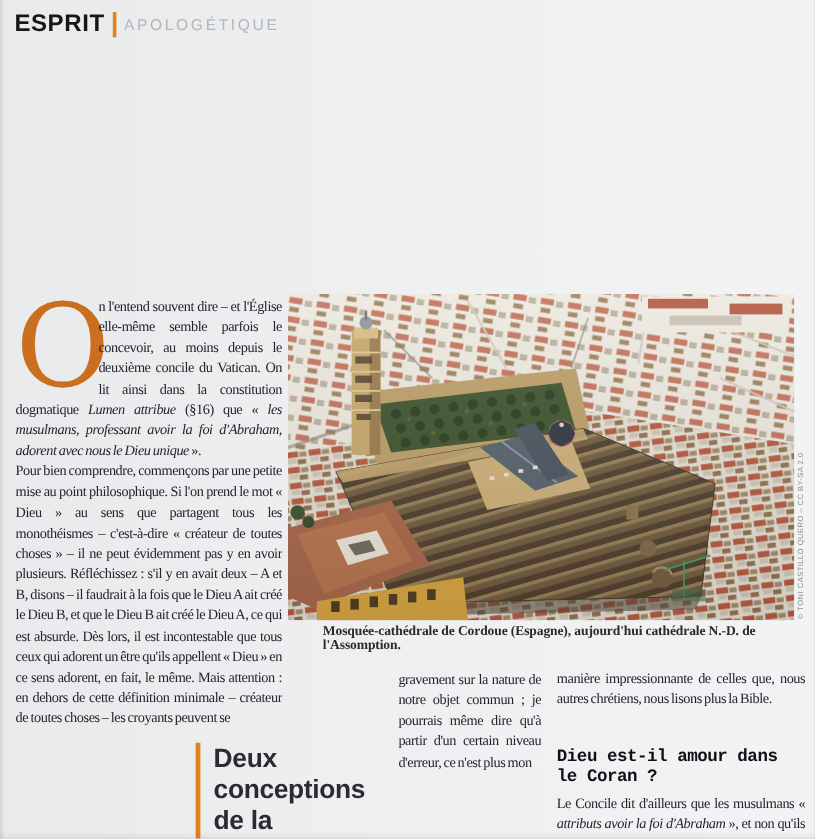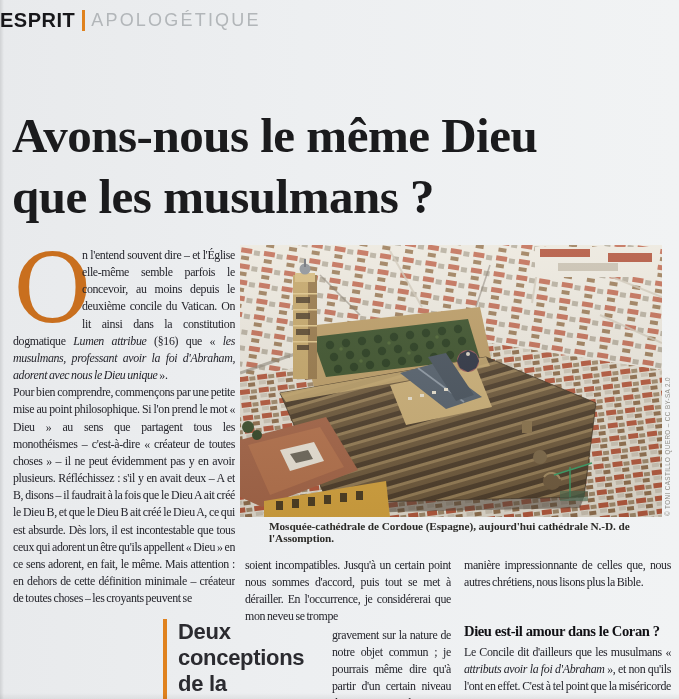--- a/index.html
+++ b/index.html
@@ -7,25 +7,25 @@
     position:relative; width:679px; height:699px; overflow:hidden;
     background:linear-gradient(90deg,#e8eaec 0,#edeff1 45%,#f1f3f4 100%);
     font-family:"Liberation Serif",serif; color:#24242b;
   }
   .page::before{content:"";position:absolute;left:0;top:0;width:4px;height:100%;
     background:linear-gradient(90deg,rgba(0,0,0,.10),rgba(0,0,0,0));pointer-events:none;}
   .page::after{content:"";position:absolute;left:0;bottom:0;width:100%;height:6px;
     background:linear-gradient(rgba(0,0,0,0),rgba(0,0,0,.06));pointer-events:none;}
 
   
-  .kicker{position:absolute;left:0;top:7px;display:flex;align-items:center;height:26px;}
+  .kicker{position:absolute;left:12px;top:7px;display:flex;align-items:center;height:26px;}
   .kicker .section{font-family:"Liberation Sans",sans-serif;font-weight:bold;font-size:20px;
     letter-spacing:.5px;color:#17171a;}
   .kicker .bar{width:3px;height:21px;background:#e0821e;margin:0 6px 0 7px;}
-  .kicker .rubric{font-family:"Liberation Sans",sans-serif;font-size:18px;font-weight:normal;
+  .kicker .rubric{font-family:"Liberation Sans",sans-serif;font-size:13px;font-weight:normal;
     letter-spacing:2.2px;color:#b2b6b9;}
 
   
   .title{position:absolute;left:12px;top:72px;width:650px;
     font-family:"Liberation Serif",serif;font-weight:bold;font-size:49px;line-height:61px;
     letter-spacing:-.5px;color:#1b1b1d;}
   .standfirst{position:absolute;left:13px;top:193px;width:640px;
     font-family:"Liberation Serif",serif;font-weight:bold;font-size:16.8px;line-height:21.5px;
     color:#cd7120;letter-spacing:-.1px;}
 
@@ -42,21 +42,21 @@
   
   .bodytext{font-size:11.9px;line-height:17.15px;text-align:justify;
     letter-spacing:-.35px;word-spacing:-.8px;color:#24242b;}
   .bodytext p{margin:0;}
   .col1{position:absolute;left:13px;top:247px;width:222px;height:452px;overflow:hidden;}
   .col1 .narrow{width:143px;}
   .col2{position:absolute;left:245px;top:557px;width:206px;height:142px;overflow:hidden;}
   .col2 .narrow{width:119px;margin-left:87px;margin-top:1px;}
   .col3{position:absolute;left:464px;top:557px;width:207px;height:142px;overflow:hidden;}
   .col3 .p1{min-height:52px;}
-  .subhead{font-family:Liberation Serif, serif;font-weight:bold;font-size:14.6px;
+  .subhead{font-family:Liberation Mono, monospace;font-weight:bold;font-size:14.6px;
     letter-spacing:-.4px;color:#101014;margin:14px 0 4px 0;text-align:left;word-spacing:0;}
 
   .dropcap{float:left;width:62px;height:74px;margin:5px 7px 0 0;
     font-family:"DejaVu Serif",serif;font-size:96px;line-height:74px;color:#c96f1e;
     text-align:center;}
 
   
   .pullquote{position:absolute;left:163px;top:619px;width:170px;height:80px;overflow:hidden;
     border-left:4px solid #e0821e;padding-left:11px;box-sizing:border-box;
     font-family:"Liberation Sans",sans-serif;font-weight:bold;font-size:22px;line-height:26px;
@@ -66,21 +66,20 @@
 <body>
 
 <div class="page">
 
   <div class="kicker">
     <span class="section">ESPRIT</span>
     <span class="bar"></span>
     <span class="rubric">APOLOGÉTIQUE</span>
   </div>
 
-  <h1 class="title">Avons-nous le même Dieu<br>que les musulmans ?</h1>
 
 
   <div class="figure">
     <svg width="422" height="272" viewBox="0 0 422 272" preserveAspectRatio="none">
       <defs>
         <pattern id="pcity" width="19" height="13" patternUnits="userSpaceOnUse" patternTransform="rotate(-7)">
           <rect width="19" height="13" fill="#e5e1d6"></rect>
           <rect x="1" y="1" width="10" height="5" fill="#b3583e"></rect>
           <rect x="12" y="2" width="6" height="4" fill="#a08a6d"></rect>
           <rect x="2" y="7" width="7" height="4" fill="#cdc6b8"></rect>
@@ -217,21 +216,20 @@
 
   <div class="credit">© TONI CASTILLO QUERO – CC BY-SA 2.0</div>
   <div class="caption">Mosquée-cathédrale de Cordoue (Espagne), aujourd'hui cathédrale N.-D. de l'Assomption.</div>
 
   <div class="col1 bodytext">
     <p><span class="dropcap">O</span><span>n l'entend souvent dire – et l'Église elle-même semble parfois le concevoir, au moins depuis le deuxième concile du Vatican. On lit ainsi dans la constitution dogmatique <em>Lumen attribue</em> (§16) que « <em>les musulmans, professant avoir la foi d'Abraham, adorent avec nous le Dieu unique</em> ».</span></p>
     <p>Pour bien comprendre, commençons par une petite mise au point philosophique. Si l'on prend le mot « Dieu » au sens que partagent tous les monothéismes – c'est-à-dire « créateur de toutes choses » – il ne peut évidemment pas y en avoir plusieurs. Réfléchissez : s'il y en avait deux – A et B, disons – il faudrait à la fois que le Dieu A ait créé le Dieu B, et que le Dieu B ait créé le Dieu A, ce qui est absurde. Dès lors, il est incontestable que tous ceux qui adorent un être qu'ils appellent « Dieu » en ce sens adorent, en fait, le même. Mais attention : en dehors de cette définition minimale – créateur de toutes choses – les croyants peuvent se</p>
   </div>
 
   <div class="col2 bodytext">
-    <p>soient incompatibles. Jusqu'à un certain point nous sommes d'accord, puis tout se met à dérailler. En l'occurrence, je considérerai que mon neveu se trompe</p>
     <p class="narrow">gravement sur la nature de notre objet commun ; je pourrais même dire qu'à partir d'un certain niveau d'erreur, ce n'est plus mon</p>
   </div>
 
   <div class="col3 bodytext">
     <p class="p1">manière impressionnante de celles que, nous autres chrétiens, nous lisons plus la Bible.</p>
     <h2 class="subhead">Dieu est-il amour dans le Coran ?</h2>
     <p>Le Concile dit d'ailleurs que les musulmans « <em>attributs avoir la foi d'Abraham</em> », et non qu'ils l'ont en effet. C'est à tel point que la miséricorde que le Coran attribue à Dieu n'a de commun que le</p>
   </div>
 
   <div class="pullquote">

